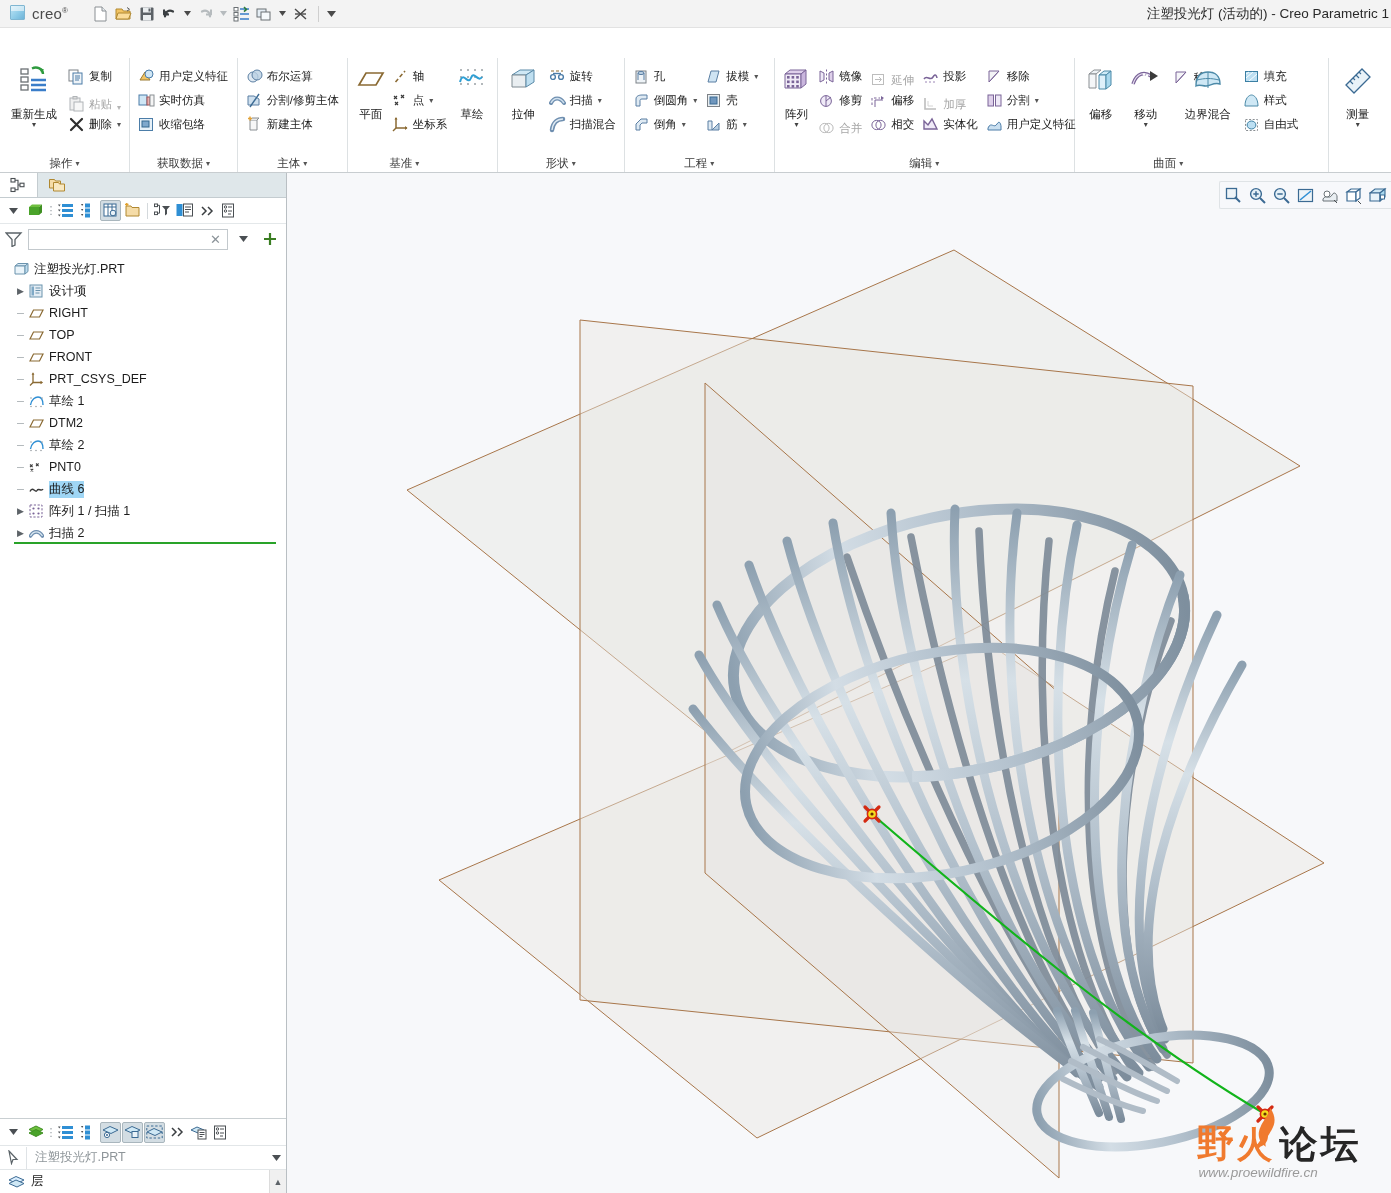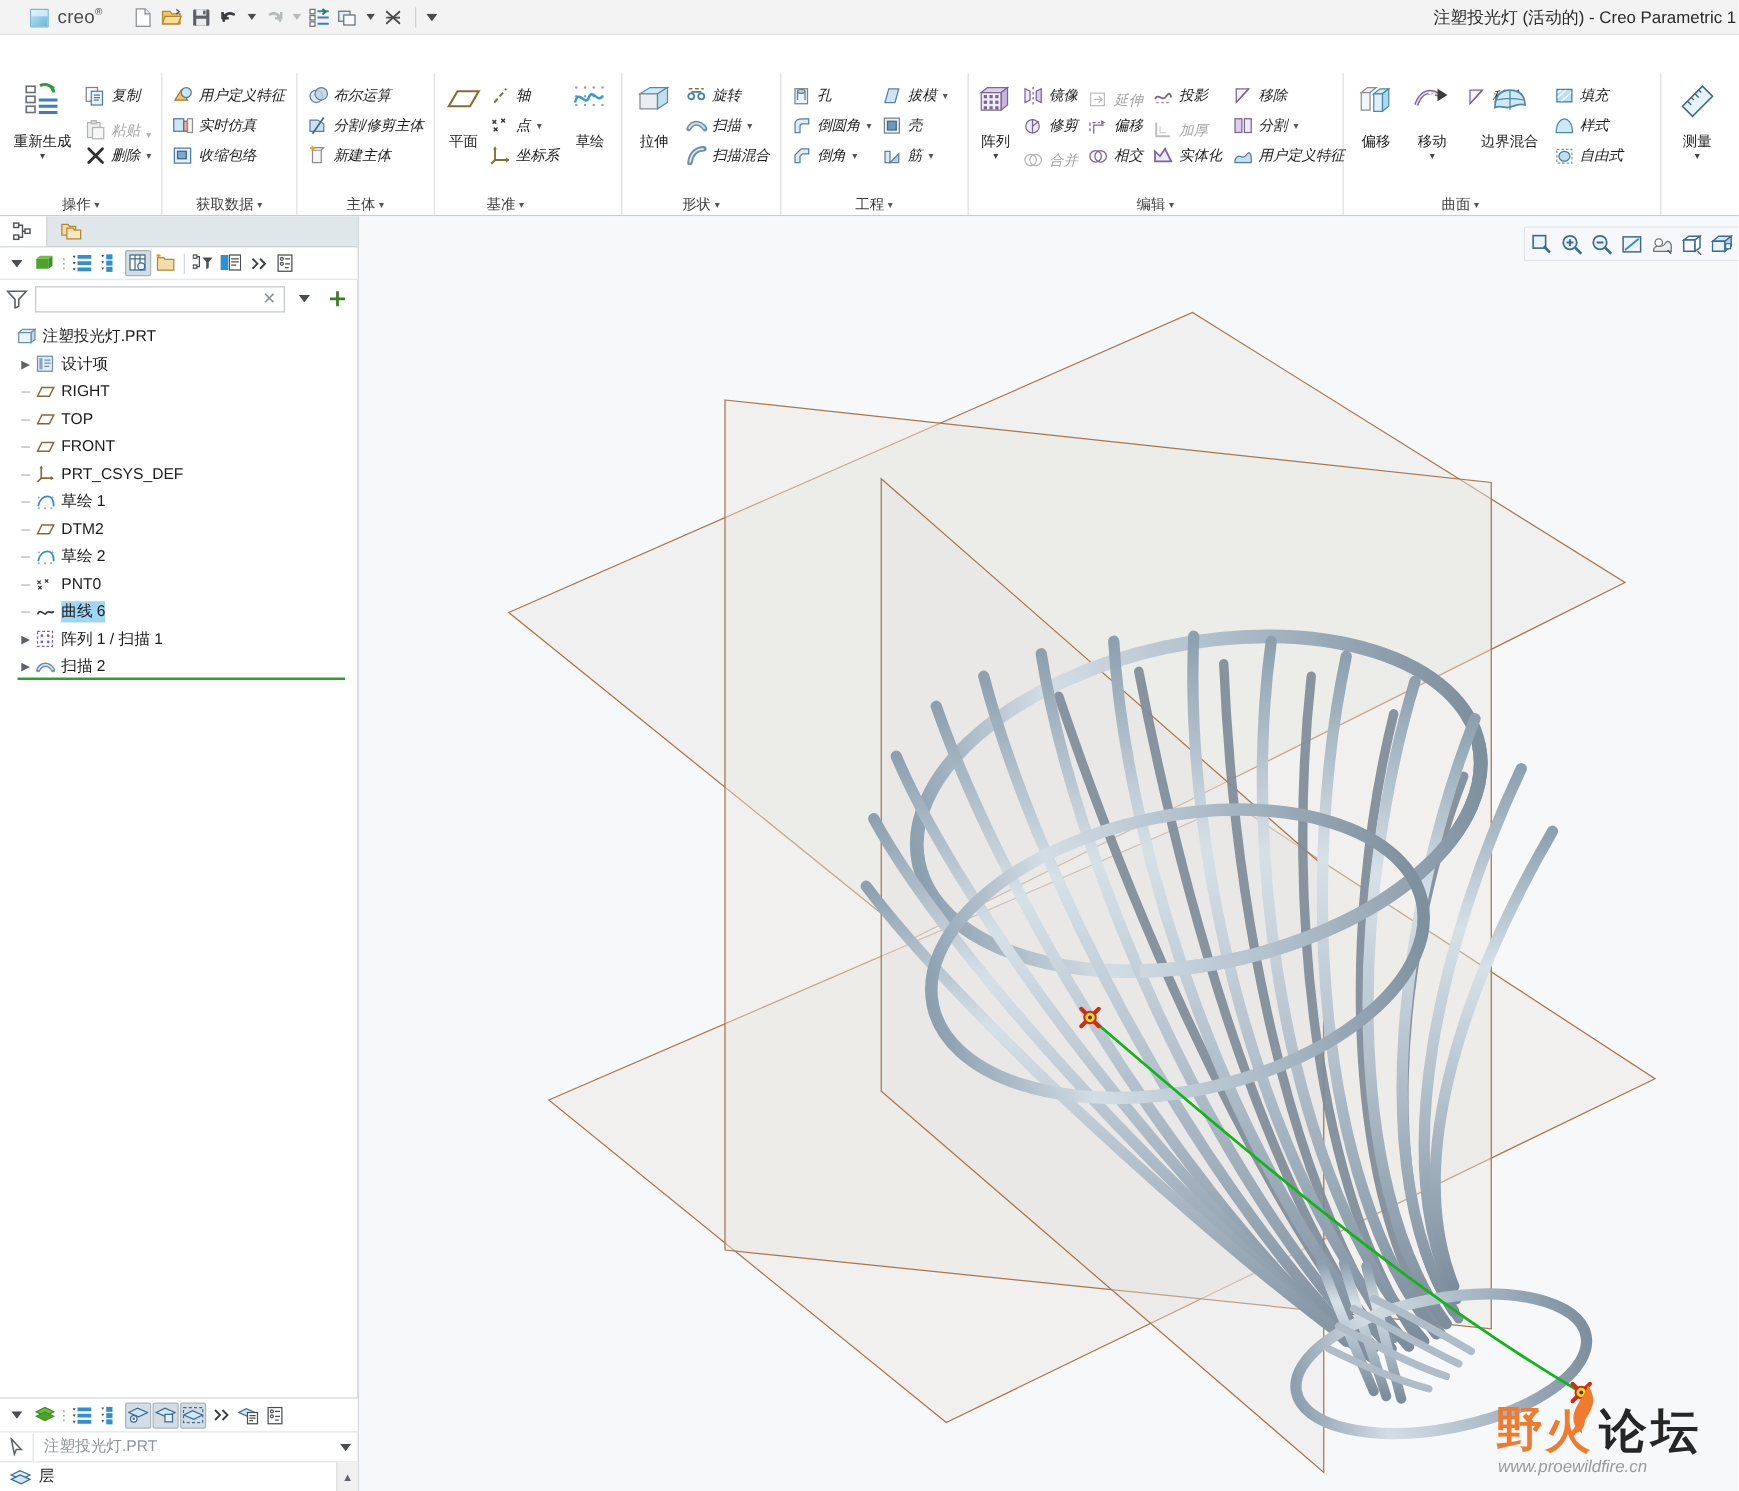--- a/index.html
+++ b/index.html
@@ -14,21 +14,21 @@
   }
   #app { position: relative; width: 1391px; height: 1193px; }
 
   
   .titlebar {
     position: absolute; left: 0; top: 0; width: 1391px; height: 28px;
     background: #f3f3f3;
     border-bottom: 1px solid #e2e2e2;
     display: flex; align-items: center;
   }
-  .creo-logo { display: flex; align-items: flex-end; margin-left: 24px; }
+  .creo-logo { display: flex; align-items: flex-start; margin-left: 10px; }
   .creo-cube {
     width: 15px; height: 15px;
     background: linear-gradient(135deg, #bfe4f5 0%, #8fcce8 55%, #6fb4d8 100%);
     border: 1px solid #7fb6d2; border-radius: 1px;
     position: relative;
   }
   .creo-cube:after {
     content: ""; position: absolute; left: 0; top: 0; width: 100%; height: 38%;
     background: rgba(255,255,255,.55);
   }
@@ -92,21 +92,20 @@
   }
   .big-btn .lbl { font-size: 11.5px; margin-top: 12px; text-align: center; line-height: 1.1; }
   .big-btn .dn { font-size: 8px; color: #444; line-height: 7px; }
 
   .col { display: flex; flex-direction: column; gap: 1px; padding-top: 1px; }
   .small-btn {
     display: flex; align-items: center; gap: 4px;
     height: 23px; padding: 0 4px; cursor: default; white-space: nowrap;
     font-size: 11.5px;
     border-radius: 2px;
-    font-style: italic;
   }
   .small-btn.disabled { color: #a6a6a6; align-items: flex-end; }
   .small-btn .dn { font-size: 8px; color: #555; margin-left: 1px; }
   .small-btn.disabled .dn { color: #b5b5b5; }
   .ico { width: 17px; height: 17px; flex: 0 0 17px; display: block; }
   .ico.big { width: 30px; height: 30px; flex: 0 0 30px; }
 
   
   .navigator {
     position: absolute; left: 0; top: 173px; width: 287px; height: 1020px;

